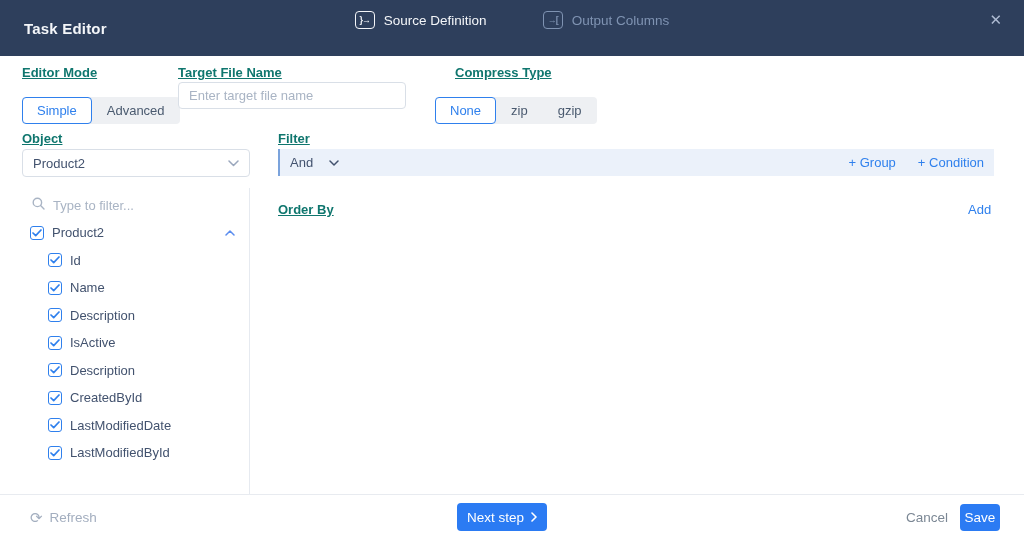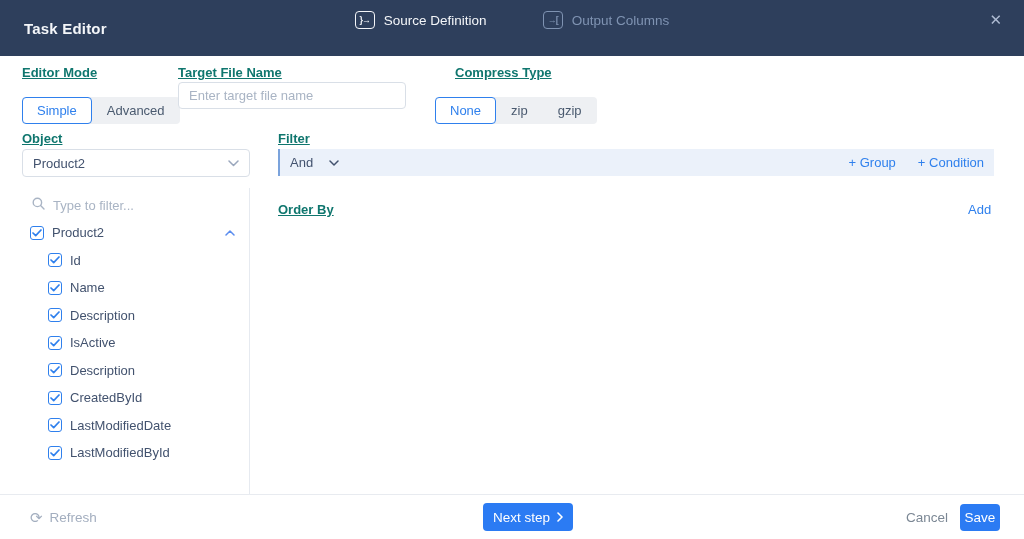--- a/index.html
+++ b/index.html
@@ -88,21 +88,21 @@
   .footer {
     position:absolute; left:0; right:0; bottom:0; height:45px;
     border-top:1px solid #e8ebf0; background:#ffffff;
   }
   .refresh { position:absolute; left:30px; top:0; height:45px; display:flex; align-items:center; gap:7px;
     color:#a3aebf; font-size:13.5px; cursor:pointer; }
   .refresh-ic { font-size:15px; line-height:1; }
   .btn-primary {
     background:#2b7bf3; color:#ffffff; border:none; border-radius:4px;
     font-family:inherit; font-size:13.5px; cursor:pointer;
-    display:inline-flex; align-items:center; justify-content:center; gap:7px;margin-left:26px;
+    display:inline-flex; align-items:center; justify-content:center; gap:7px;
   }
   .next-step { position:absolute; left:457px; top:8px; width:90px; height:28px; }
   .cancel { position:absolute; right:76px; top:0; height:45px; display:flex; align-items:center;
     color:#7b8794; font-size:13.5px; cursor:pointer; }
   .save { position:absolute; right:24px; top:9px; width:40px; height:27px; }
 </style>
 </head>
 <body>
 
 <div class="header">

